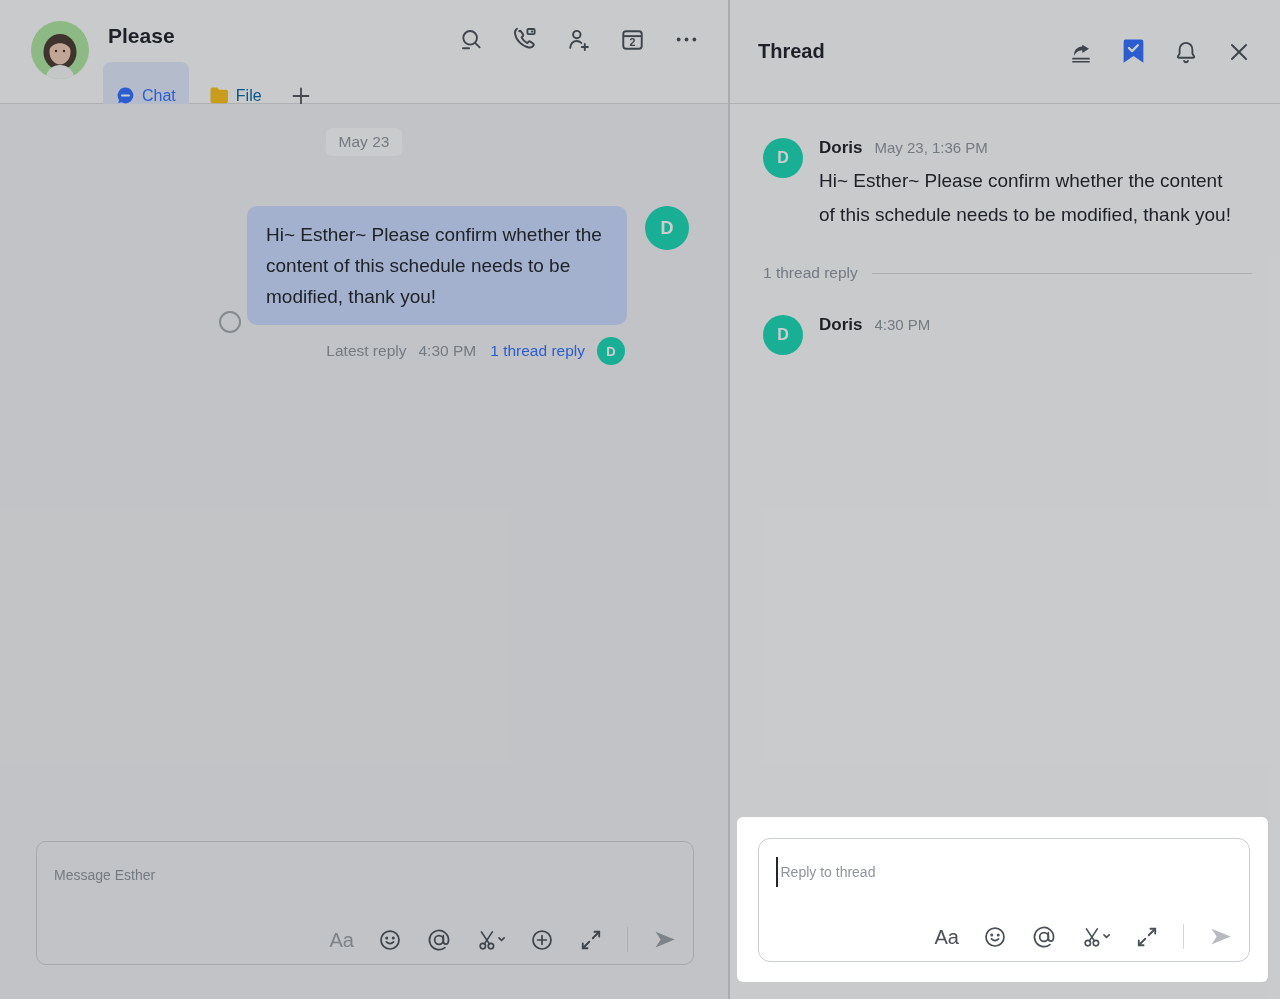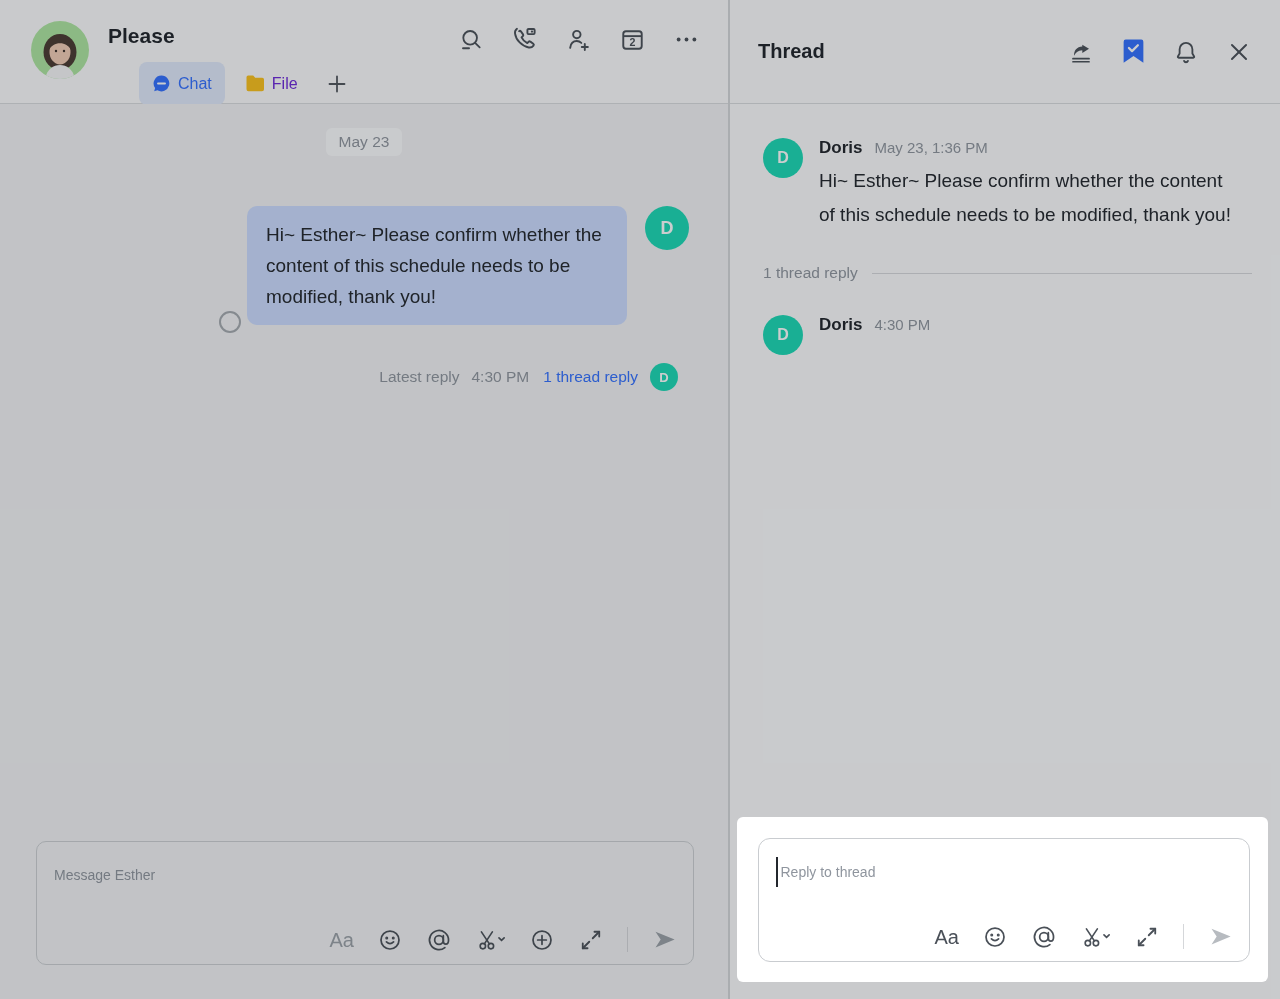--- a/index.html
+++ b/index.html
@@ -6,40 +6,40 @@
   .screen{position:relative;width:1280px;height:999px;overflow:hidden;
           font-family:"Liberation Sans",sans-serif;background:#f2f3f5;
           -webkit-font-smoothing:antialiased;}
   
   .left-panel{position:absolute;left:0;top:0;width:728px;height:999px;border-right:2px solid #d4d6d9;}
   .chat-header{position:absolute;top:0;left:0;right:0;height:103px;background:#fbfcfd;border-bottom:1px solid #d9dbde;}
   .peer-avatar{position:absolute;left:31px;top:21px;width:58px;height:58px;border-radius:50%;
                background:#aee6a0;overflow:hidden;}
   .peer-name{position:absolute;left:108px;top:24px;font-size:21px;font-weight:700;color:#1f2329;}
   .tabs{position:absolute;left:103px;top:62px;display:flex;align-items:center;gap:20px;}
-  .tab{display:flex;align-items:center;gap:7px;height:35px;font-size:16px;font-weight:500;color:#6d28d9;cursor:default;}
-  .tab.active{background:#e1e9fc;border-radius:8px;padding:4px 13px;color:#3370ff;margin-left:36px;}
+  .tab{display:flex;align-items:center;gap:7px;height:35px;font-size:16px;font-weight:500;color:#0369a1;cursor:default;}
+  .tab.active{background:#e1e9fc;border-radius:8px;padding:16px 13px;color:#3370ff;}
   .tab-add{margin-left:8px;display:flex;align-items:center;}
   .header-actions{position:absolute;right:28px;top:26px;display:flex;align-items:center;gap:27px;}
   .icon-btn{display:flex;align-items:center;justify-content:center;background:none;border:none;padding:0;cursor:default;}
   .chat-body{position:absolute;top:104px;bottom:0;left:0;right:0;background:#f2f3f5;}
   .date-pill{margin:24px auto 0;width:max-content;padding:5px 13px;background:#fcfdfe;border-radius:6px;
              color:#8f959e;font-size:15.5px;}
   .bubble-row{margin-top:50px;display:flex;justify-content:flex-end;align-items:flex-start;gap:18px;padding-right:39px;}
   .bubble{position:relative;box-sizing:border-box;max-width:380px;padding:13px 19px;background:#ccdcff;
           border-radius:10px;font-size:19px;line-height:31px;color:#22262c;}
   .select-circle{position:absolute;left:-28px;bottom:-8px;width:22px;height:22px;box-sizing:border-box;
                  border:2px solid #a4a9af;border-radius:50%;}
   .avatar{display:flex;align-items:center;justify-content:center;border-radius:50%;
           background:#1ad9b5;color:#fff;font-weight:700;}
   .avatar.a44{width:44px;height:44px;font-size:18px;}
   .avatar.a40{width:40px;height:40px;font-size:16px;}
   .avatar.a28{width:28px;height:28px;font-size:13px;}
-  .meta-row{margin-top:38px;display:flex;justify-content:flex-end;align-items:center;gap:12px;
-            padding-right:50px;font-size:15.5px;color:#8f959e;}
+  .meta-row{margin-top:12px;display:flex;justify-content:flex-end;align-items:center;gap:12px;
+            padding-right:103px;font-size:15.5px;color:#8f959e;}
   .thread-link{color:#3370ff;margin-left:2px;cursor:pointer;}
   
   .composer{position:absolute;box-sizing:border-box;border:1.5px solid #cccfd3;border-radius:10px;}
   .composer.left{left:36px;bottom:34px;width:658px;height:124px;}
   .composer-input{position:absolute;top:16px;left:17px;height:34px;display:flex;align-items:center;
                   font-size:14px;color:#8f959e;}
   .caret{display:inline-block;width:1.5px;height:30px;background:#23272d;margin-right:3px;}
   .composer-tools{position:absolute;right:15px;bottom:11px;display:flex;align-items:center;gap:23px;}
   .aa{font-size:20px;font-weight:500;color:#4a5058;line-height:1;}
   .aa.dim{color:#9aa0a7;}

